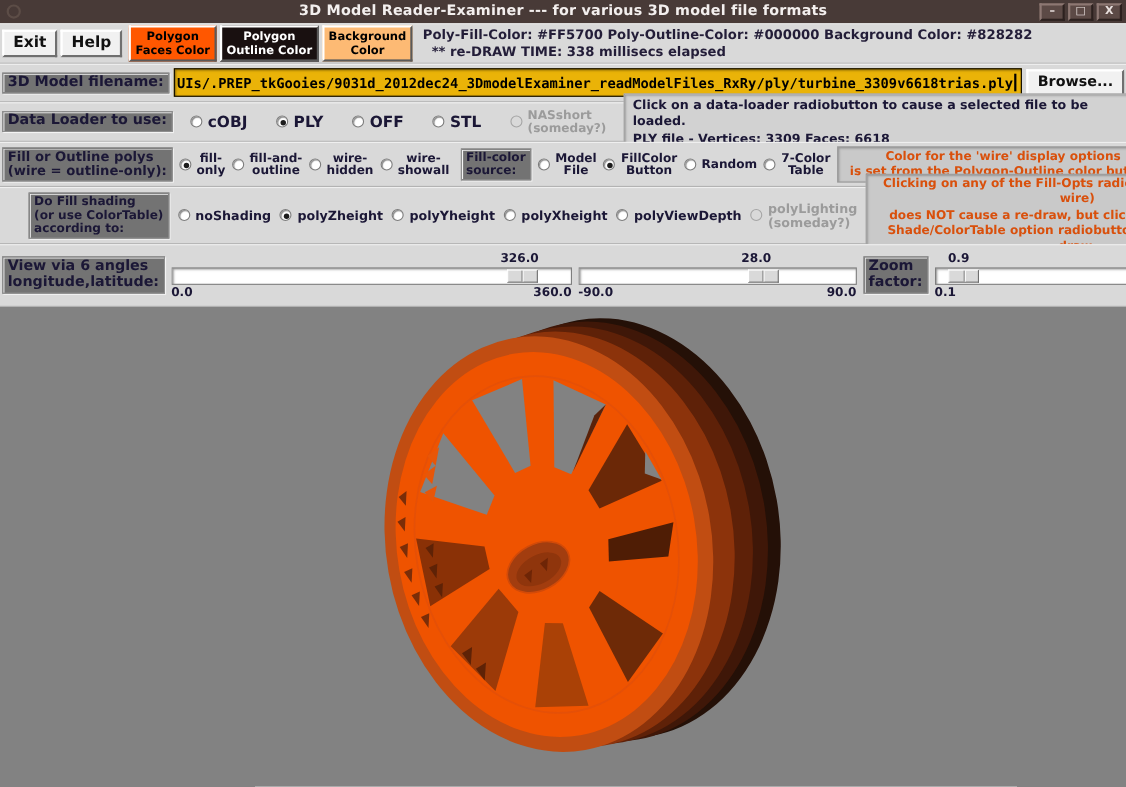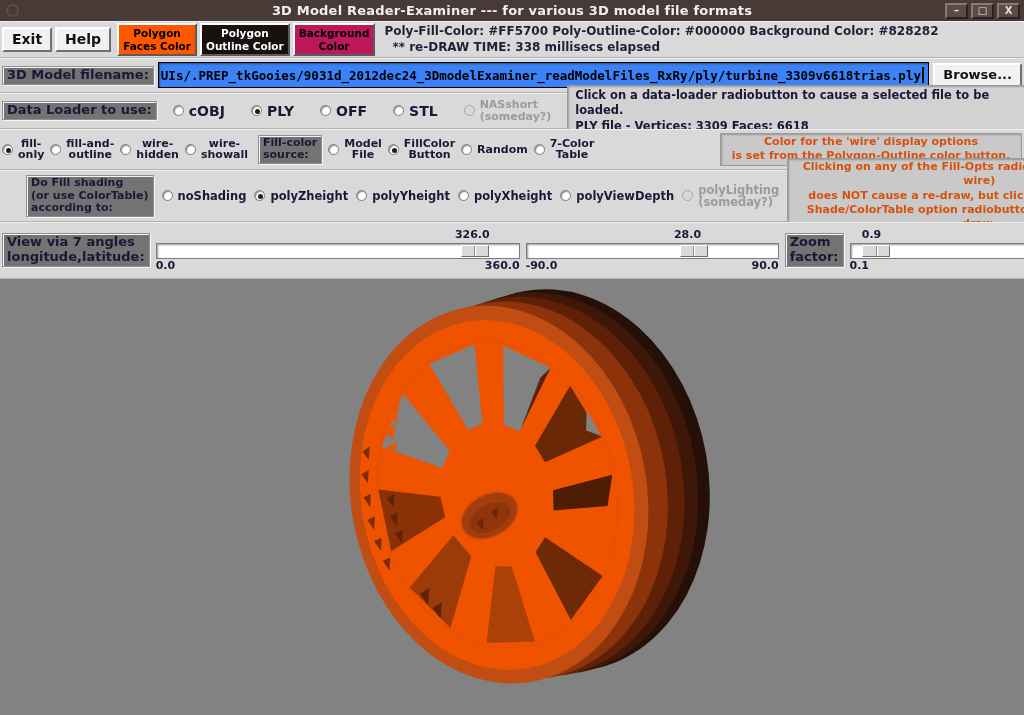--- a/index.html
+++ b/index.html
@@ -40,21 +40,21 @@
   .notebox { border:1px solid #9a9a9a; box-shadow:inset 1px 1px 2px rgba(0,0,0,.25); background:#c9c9c9;
              font-weight:bold; font-size:11px; color:#d9500c; text-align:center; padding:1px 6px; line-height:1.3; }
 
   
   .row-buttons { height:37px; gap:3px; }
   .status { margin-left:6px; font-size:12px; line-height:1.3; color:#231d38; font-weight:bold; white-space:nowrap; }
   .status .l2 { padding-left:8px; }
 
   
   .row-file { height:35px; }
-  .entry { background:#3b82f6; border:1px solid #000; box-shadow:inset 1px 1px 2px rgba(0,0,0,.4);
+  .entry { background:#eab308; border:1px solid #000; box-shadow:inset 1px 1px 2px rgba(0,0,0,.4);
            height:26px; flex:1 1 auto; display:flex; align-items:center; overflow:hidden;
            font-family:"DejaVu Sans Mono", monospace; font-weight:bold; font-size:12.5px; color:#000;
            padding:0 2px; white-space:nowrap; }
   .caret { display:inline-block; width:2px; height:16px; background:#000; margin-left:1px; flex:0 0 2px; }
 
   
   .row-loader { height:36px; }
   .loader-opts { display:flex; align-items:center; gap:26px; padding:0 12px; }
   .loader-opts .rlab { font-size:14px; }
   .loader-opts .radio.disabled .rlab { font-size:11px; }
@@ -102,21 +102,21 @@
     <div class="btn">Exit</div>
     <div class="btn">Help</div>
     <div class="colorbtn" style="background:#FF5700;color:#000;margin-left:3px;">
       <div>Polygon</div>
       <div>Faces Color</div>
     </div>
     <div class="colorbtn" style="background:#191010;color:#fff;">
       <div>Polygon</div>
       <div>Outline Color</div>
     </div>
-    <div class="colorbtn" style="background:#be185d;color:#000;">
+    <div class="colorbtn" style="background:#fdba74;color:#000;">
       <div>Background</div>
       <div>Color</div>
     </div>
     <div class="status">
       <div>Poly-Fill-Color: #FF5700   Poly-Outline-Color: #000000   Background Color: #828282</div>
       <div class="l2">** re-DRAW TIME: 338 millisecs elapsed</div>
     </div>
   </div>
 
   <div class="row row-file">
@@ -155,20 +155,24 @@
         </span>
       </div>
     </div>
     <div class="infobox" style="margin-left:auto; flex:0 0 472px;">
       <div>Click on a data-loader radiobutton to cause a selected file to be loaded.</div>
       <div>PLY file - Vertices: 3309   Faces: 6618</div>
     </div>
   </div>
 
   <div class="row row-fill">
+    <div class="labelbox">
+      <div>Fill or Outline polys</div>
+      <div>(wire = outline-only):</div>
+    </div>
     <div class="radio on">
       <span class="rdot"></span>
       <span class="rlab center">
           <div>fill-</div>
           <div>only</div>
         </span>
     </div>
     <div class="radio">
       <span class="rdot"></span>
       <span class="rlab center">
@@ -262,21 +266,21 @@
     </div>
     <div class="notebox" style="margin-left:auto; flex:0 0 384px;">
       <div>Clicking on any of the Fill-Opts radiobuttons above (non-wire)</div>
       <div>does NOT cause a re-draw, but clicking on any of these</div>
       <div>Shade/ColorTable option radiobuttons DOES cause a re-draw.</div>
     </div>
   </div>
 
   <div class="row row-view">
     <div class="labelbox" style="font-size:13px;">
-      <div>View via 7 angles</div>
+      <div>View via 6 angles</div>
       <div>longitude,latitude:</div>
     </div>
     <div class="scale" style="width:364px;">
       <div class="scale-val">
           <span style="left:87%;">326.0</span>
         </div>
       <div class="trough">
         <div class="thumb" style="left:84%;"></div>
       </div>
       <div class="scale-minmax">

